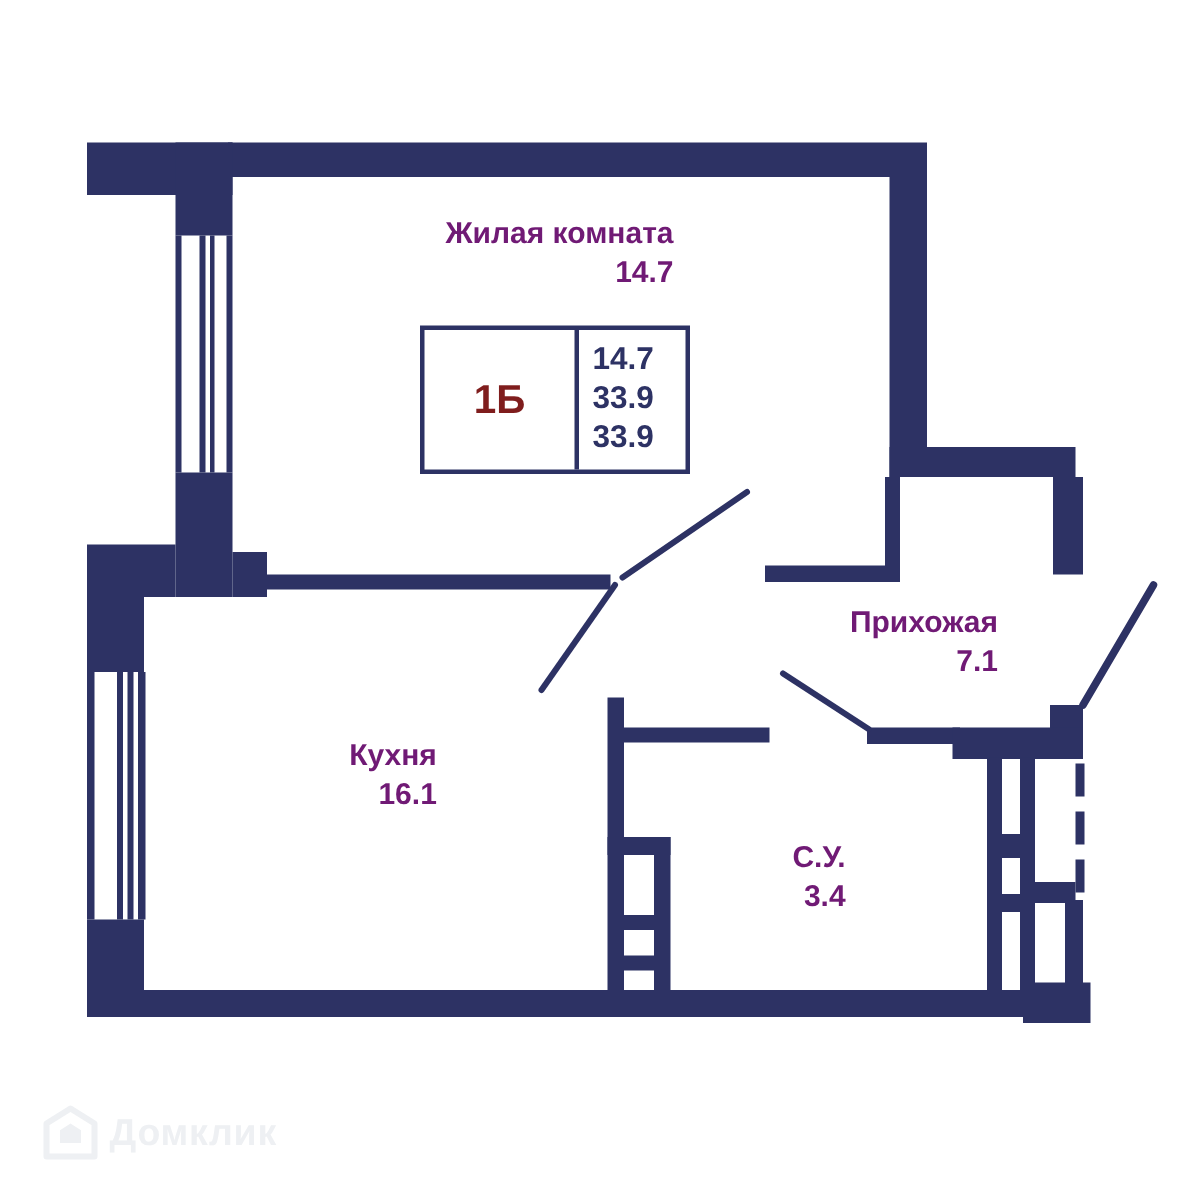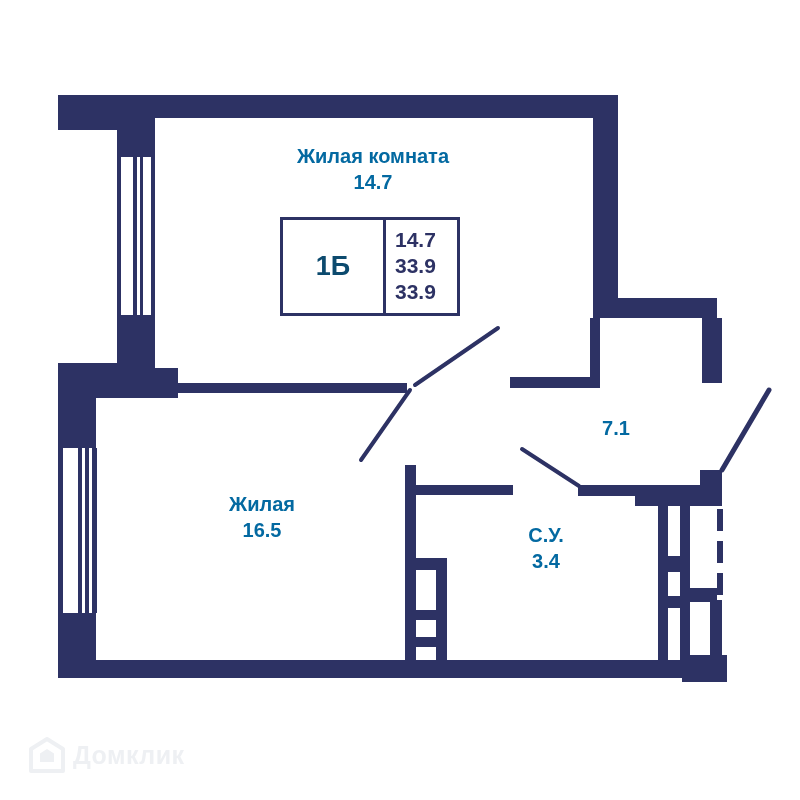--- a/index.html
+++ b/index.html
@@ -1,24 +1,24 @@
 <!DOCTYPE html>
 <html><head>
 <meta charset="utf-8">
 <style>
   html,body{margin:0;padding:0;background:#ffffff;}
   body{width:800px;height:800px;font-family:"Liberation Sans",sans-serif;}
   .plan{position:relative;width:800px;height:800px;background:#ffffff;overflow:hidden;}
   .geometry{position:absolute;left:0;top:0;}
-  .room-label{position:absolute;transform:translate(-50%,-50%);text-align:center;
-    color:#0369a1;font-weight:600;font-size:20px;line-height:26px;white-space:nowrap;}
+  .room-label{position:absolute;transform:translate(-50%,-50%);text-align:right;
+    color:#701a75;font-weight:600;font-size:20px;line-height:26px;white-space:nowrap;}
   .info-box{position:absolute;left:280px;top:217px;width:180px;height:99px;
     border:3px solid #2d3264;box-sizing:border-box;display:flex;background:#ffffff;}
   .info-box .unit-cell{width:100px;display:flex;align-items:center;justify-content:center;
-    color:#0c4a6e;font-size:27px;font-weight:700;}
+    color:#7f1d1d;font-size:27px;font-weight:700;}
   .info-box .divider{width:3px;background:#2d3264;}
   .info-box .values-cell{flex:1;padding:7px 0 0 9px;color:#2d3264;
     font-size:21px;line-height:26px;font-weight:700;}
   .watermark{position:absolute;left:28px;top:736px;display:flex;align-items:center;
     gap:7px;color:#eef0f3;}
   .watermark .wm-text{font-size:25px;font-weight:700;letter-spacing:.5px;}
 </style>
 </head>
 <body>
 
@@ -84,27 +84,28 @@
       <line x1="522" y1="449" x2="579" y2="486" stroke-width="4"></line>
       <line x1="722" y1="470" x2="769" y2="390" stroke-width="5"></line>
     </g>
   </svg>
 
   <div class="room-label" style="left:373px;top:169px;">
     <div>Жилая комната</div>
     <div>14.7</div>
   </div>
   <div class="room-label" style="left:262px;top:517px;">
-    <div>Жилая</div>
-    <div>16.5</div>
+    <div>Кухня</div>
+    <div>16.1</div>
   </div>
   <div class="room-label" style="left:616px;top:428px;">
+    <div>Прихожая</div>
     <div>7.1</div>
   </div>
-  <div class="room-label" style="left:546px;top:548px;">
+  <div class="room-label" style="left:546px;top:585px;">
     <div>С.У.</div>
     <div>3.4</div>
   </div>
 
   <div class="info-box">
     <div class="unit-cell">1Б</div>
     <div class="divider"></div>
     <div class="values-cell">
       <div>14.7</div>
       <div>33.9</div>

